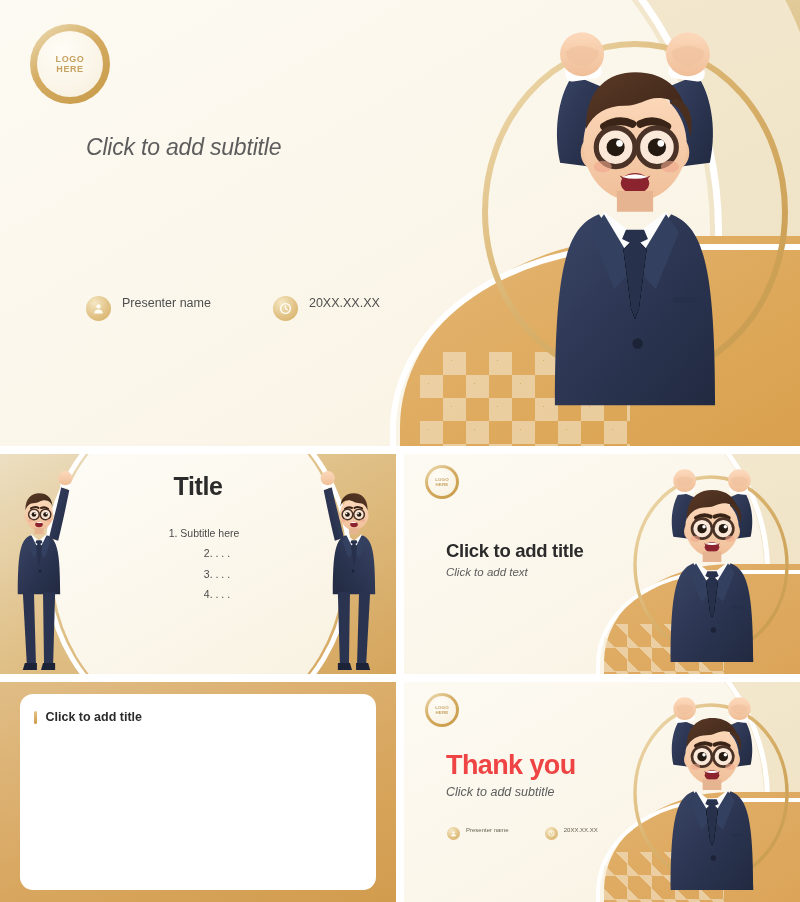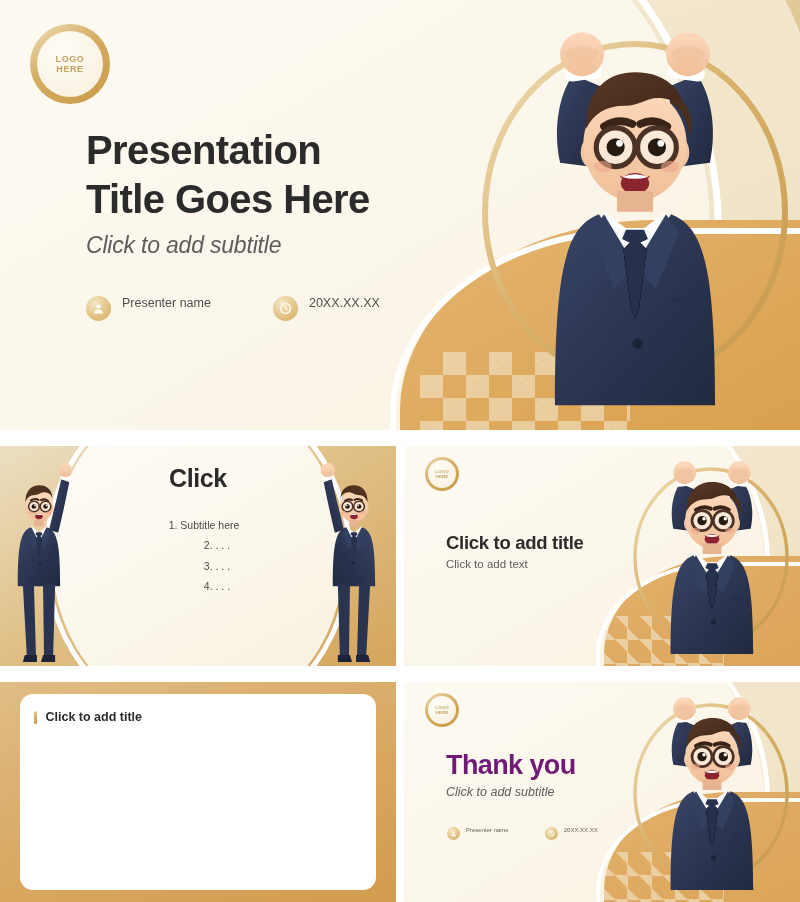--- a/index.html
+++ b/index.html
@@ -11,21 +11,21 @@
     background: #ffffff;
     font-family: "Liberation Sans", sans-serif;
     overflow: hidden;
   }
 
   .deck {
     width: 800px;
     height: 902px;
     display: flex;
     flex-direction: column;
-    gap: 16px;
+    gap: 8px;
     background: #ffffff;
   }
 
   .row { display: flex; gap: 8px; width: 800px; }
 
   
   .slide {
     position: relative;
     overflow: hidden;
     background: #fdfaf2;
@@ -166,21 +166,21 @@
   .agenda-item.i3 { padding-left: 26px; }
   .agenda-item.i4 { padding-left: 26px; }
 
   
   .ct-text { position: absolute; left: 42px; top: 86px; z-index: 12; }
   .ct-title {
     font-size: 18.5px; font-weight: 700; color: #2b2b2b; letter-spacing: -.3px;
   }
   .ct-sub {
     margin-top: 4px;
-    font-size: 11.5px; color: #5d5d5d;
+    font-size: 11.5px; font-style: italic; color: #5d5d5d;
   }
 
   
   .frame-slide {
     width: 396px; height: 220px;
     position: relative;
     background: linear-gradient(160deg,#e0bd86 0%, #dcb172 30%, #d8a65e 60%, #d29c4e 100%);
     overflow: hidden;
   }
   .frame-card {
@@ -197,21 +197,21 @@
   .accent-bar {
     width: 2.5px; height: 13px;
     background: linear-gradient(180deg,#e7c383,#cf9a4a);
     border-radius: 2px;
     flex: none;
   }
   .frame-title { font-size: 12.5px; font-weight: 700; color: #2b2b2b; }
 
   
   .ty-text { position: absolute; left: 42px; top: 68px; z-index: 12; }
-  .ty-title { font-size: 27px; font-weight: 700; color: #701a75; letter-spacing: -.6px; }
+  .ty-title { font-size: 27px; font-weight: 700; color: #ef4444; letter-spacing: -.6px; }
   .ty-sub { margin-top: 4px; font-size: 12.5px; font-style: italic; color: #5d5d5d; }
   .ty-meta {
     position: absolute; left: 43px; top: 145px;
     display: flex; align-items: center; gap: 36px; z-index: 12;
   }
   .ty-meta .meta-icon { width: 13px; height: 13px; }
   .ty-meta .meta-text { font-size: 6px; color: #6a6352; }
   .ty-meta .meta-item { gap: 6px; }
 </style>
 </head>
@@ -373,22 +373,20 @@
 
     <svg class="char" style="left:470px; top:32px; width:330px; height:360px; z-index:6;" viewBox="0 0 330 360">
       <ellipse cx="165" cy="180" rx="150" ry="168" fill="none" stroke="url(#ringG)" stroke-width="6"></ellipse>
     </svg>
 
     <svg class="char" style="left:480px; top:18px; width:310px; height:388px;" viewBox="0 0 240 300" preserveAspectRatio="xMidYMin meet">
       <use href="#sym-cheer"></use>
     </svg>
 
     <div class="hero-text">
-      <div class="hero-title">Presentation
-Title Goes Here</div>
       <div class="hero-subtitle">Click to add subtitle</div>
     </div>
 
     <div class="meta-row">
       <div class="meta-item">
         <span class="meta-icon">
           <svg width="13" height="13" viewBox="0 0 24 24">
             <circle cx="12" cy="8" r="4" fill="#fffdf6"></circle>
             <path d="M4 21c0-4.4 3.6-7 8-7s8 2.6 8 7z" fill="#fffdf6"></path>
           </svg>
@@ -416,21 +414,21 @@
       <div class="white-curve" style="left:44px; top:-62px; width:308px; height:344px; border-width:5px;"></div>
 
       <svg class="char" style="left:-12px; top:8px; width:105px; height:212px; z-index:12;" viewBox="0 0 150 420" preserveAspectRatio="xMidYMin meet">
         <use href="#sym-stand"></use>
       </svg>
       <svg class="char" style="left:300px; top:8px; width:105px; height:212px; z-index:12; transform:scaleX(-1);" viewBox="0 0 150 420" preserveAspectRatio="xMidYMin meet">
         <use href="#sym-stand"></use>
       </svg>
 
       <div class="agenda-center">
-        <div class="agenda-title">Click</div>
+        <div class="agenda-title">Title</div>
         <div class="agenda-list">
           <div class="agenda-item i1">1. Subtitle here</div>
           <div class="agenda-item i2">2. . . .</div>
           <div class="agenda-item i3">3. . . .</div>
           <div class="agenda-item i4">4. . . .</div>
         </div>
       </div>
     </div>
 
     <div class="slide slide-half-b">

